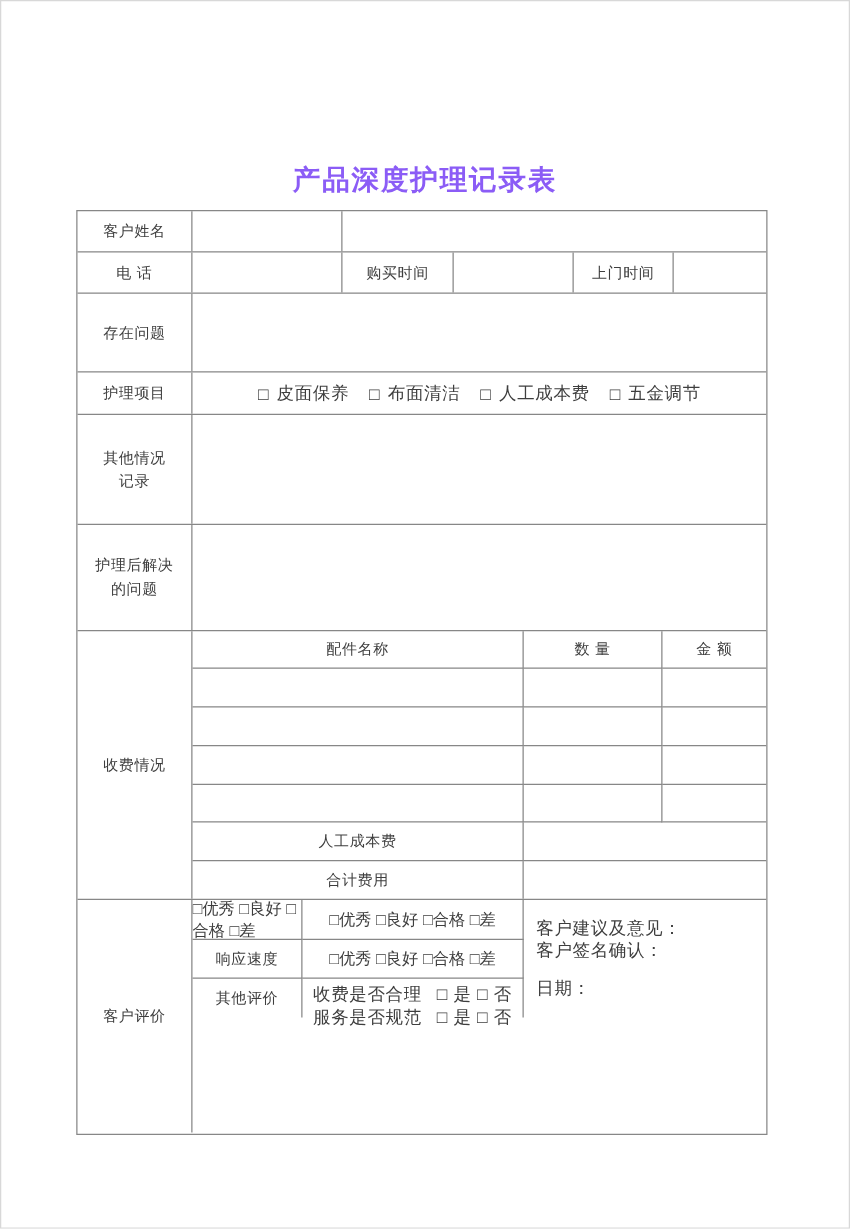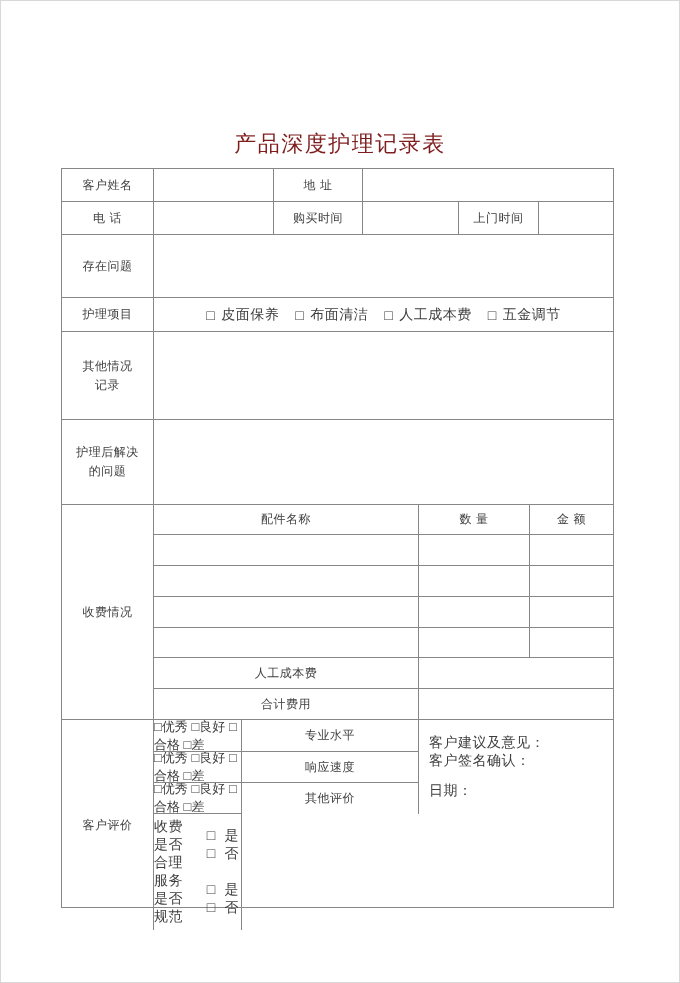--- a/index.html
+++ b/index.html
@@ -20,22 +20,22 @@
     background: #ffffff;
     border: 1px solid var(--page-border);
     overflow: hidden;
   }
   .title {
     position: absolute;
     top: 128px; left: 0; width: 100%;
     text-align: center;
     font-size: 22px;
     letter-spacing: 1.5px;
-    color: #7f1d1d;
-    font-weight: 400;
+    color: #8b5cf6;
+    font-weight: 700;
   }
   .form {
     position: absolute;
     left: 60px; top: 167px;
     width: 553px; height: 740px;
     border: 1px solid var(--border);
   }
   .band {
     display: grid;
     border-bottom: 1px solid var(--border);
@@ -101,36 +101,34 @@
     justify-content: space-around;
     align-items: center;
     padding: 4px 0;
   }
   .yn-line {
     display: flex;
     align-items: center;
     gap: 12px;
     font-size: 14px;
     letter-spacing: 0.5px;
-    font-family: Liberation Mono, monospace;
   }
 </style>
 </head>
 <body>
 
 <div class="page">
 
   <div class="title">产品深度护理记录表</div>
 
   <div class="form">
 
     <div class="band b1">
       <div class="c br lbl">客户姓名</div>
       <div class="c br"></div>
-      <div class="c br lbl">地 址</div>
       <div class="c"></div>
     </div>
 
     <div class="band b2">
       <div class="c br lbl">电 话</div>
       <div class="c br"></div>
       <div class="c br lbl">购买时间</div>
       <div class="c br"></div>
       <div class="c br lbl">上门时间</div>
       <div class="c"></div>
@@ -209,21 +207,20 @@
       <div class="c br lbl span-rows">客户评价</div>
 
       <div class="c br bb rating">□优秀 □良好 □合格 □差</div>
 
       <div class="advice-cell">
         <span>客户建议及意见：</span>
         <span class="sign">客户签名确认：</span>
         <span class="date">日期：</span>
       </div>
 
-      <div class="c br bb lbl">专业水平</div>
       <div class="c br bb rating">□优秀 □良好 □合格 □差</div>
 
       <div class="c br bb lbl">响应速度</div>
       <div class="c br bb rating">□优秀 □良好 □合格 □差</div>
 
       <div class="c br lbl">其他评价</div>
       <div class="br other-cell">
         <div class="yn-line">
           <span>收费是否合理</span>
           <span>□ 是 □ 否</span>

